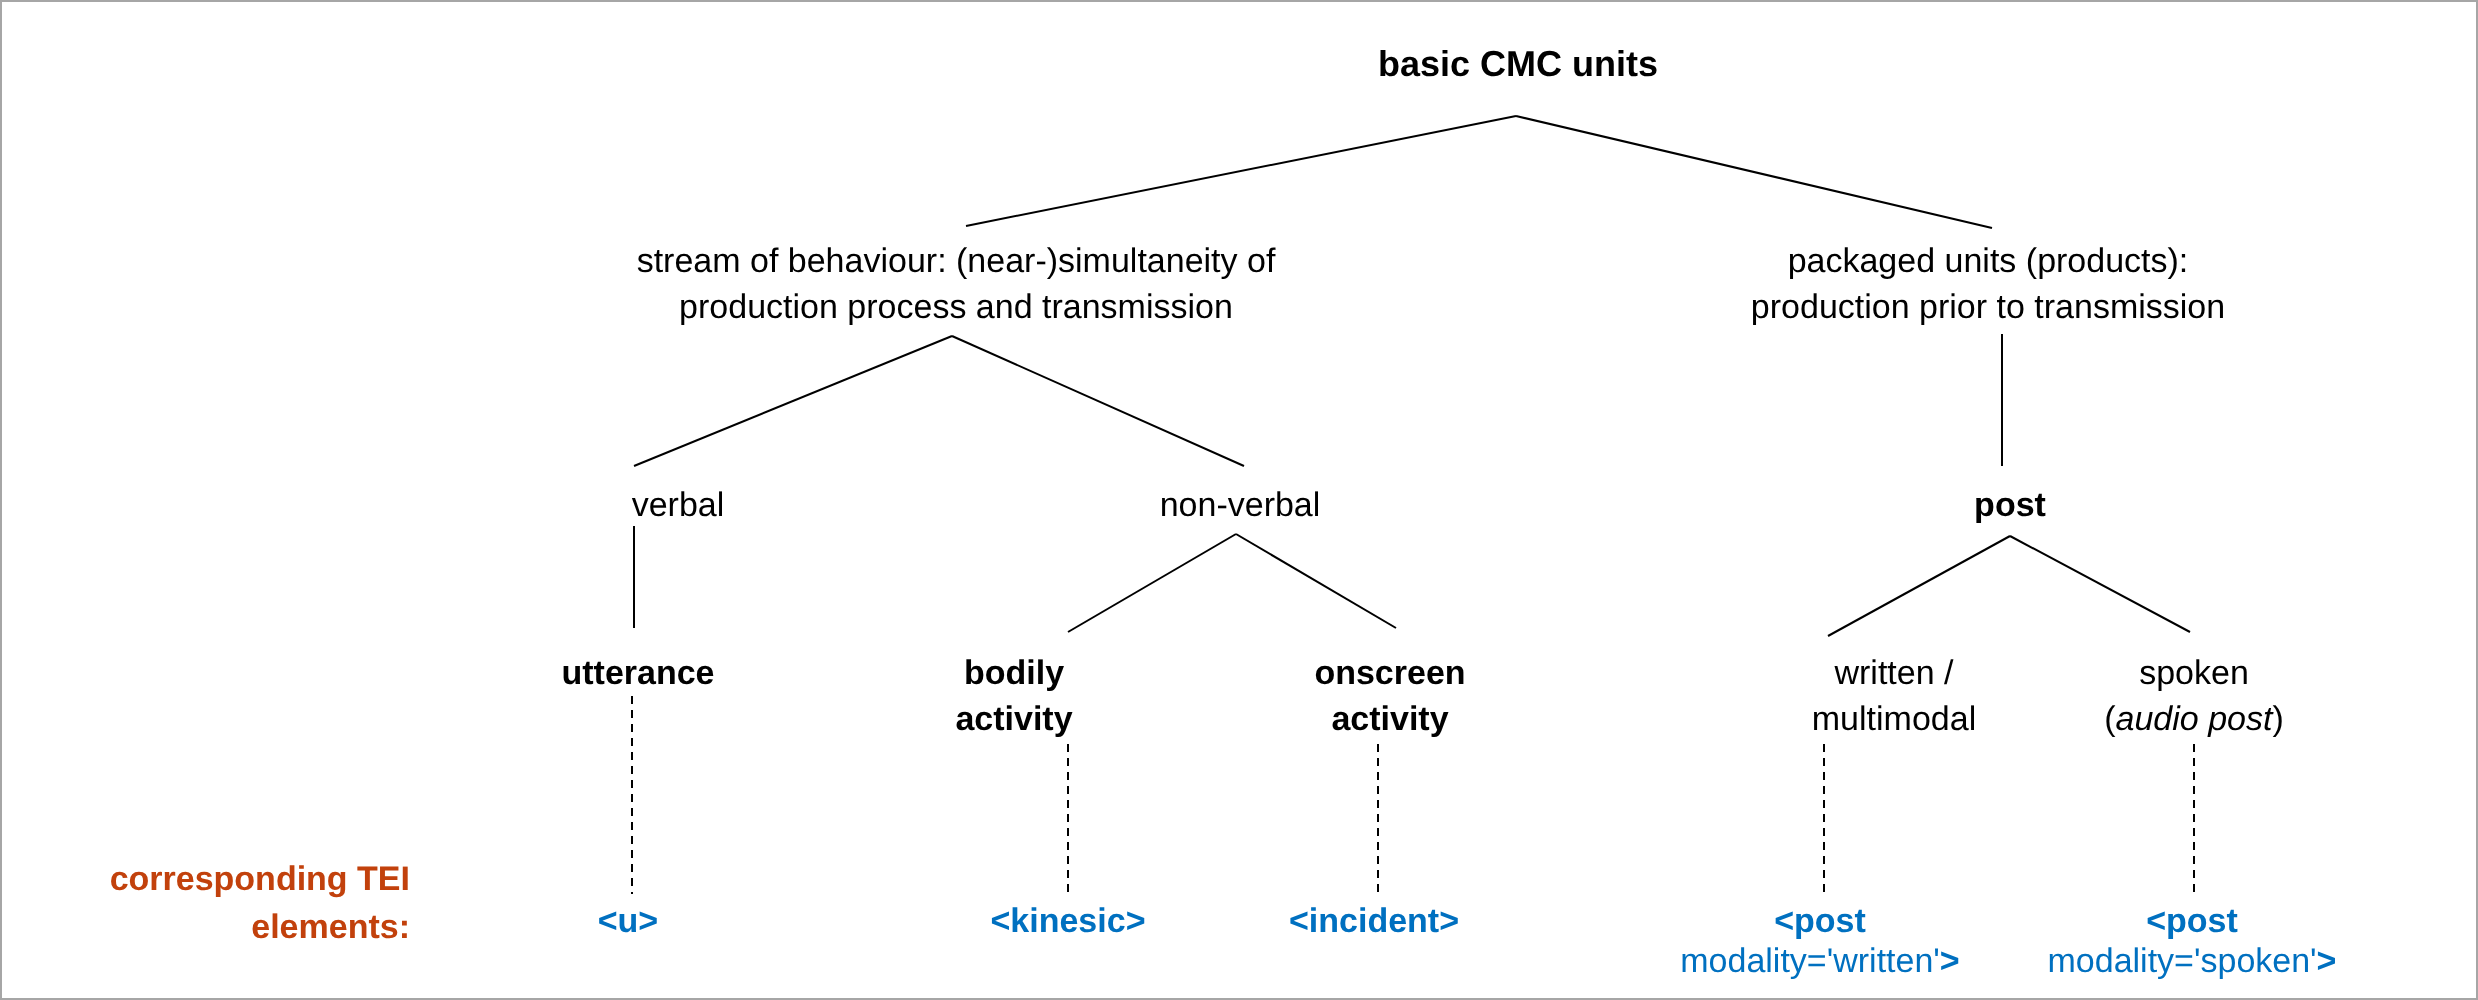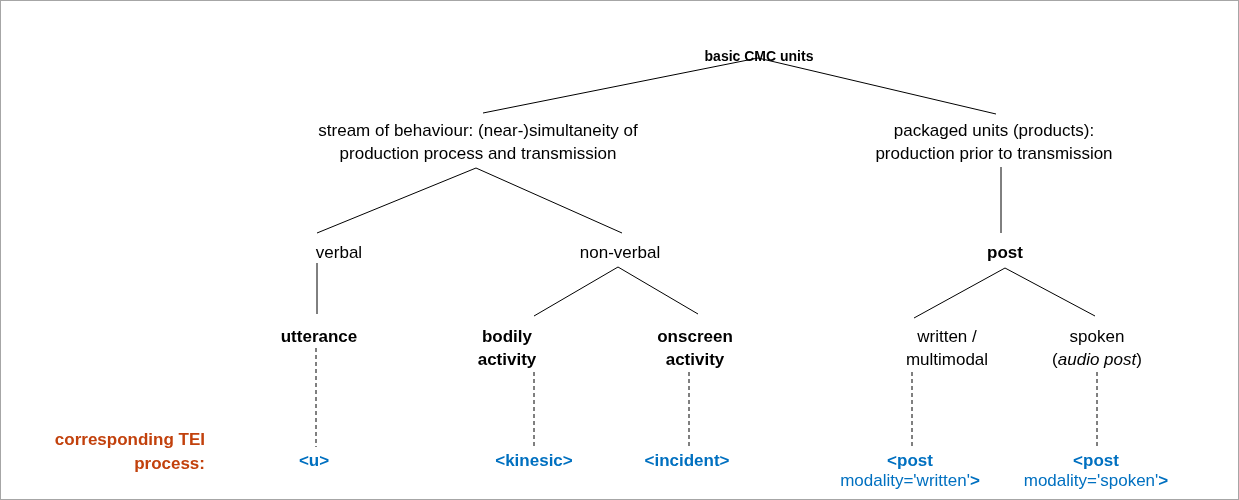--- a/index.html
+++ b/index.html
@@ -25,21 +25,21 @@
 
   .node {
     position: absolute;
     transform: translateX(-50%);
     text-align: center;
     font-size: 17px;
     line-height: 23px;
     white-space: nowrap;
   }
   .bold { font-weight: bold; }
-  .title { font-size: 14px; margin-top: 24px; }
+  .title { font-size: 18px; }
   .ital { font-style: italic; }
 
   .tei-caption {
     position: absolute;
     left: 38px;
     top: 427px;
     width: 166px;
     text-align: right;
     font-size: 17px;
     line-height: 24px;
@@ -119,21 +119,21 @@
     <div>multimodal</div>
   </div>
 
   <div class="node" style="left:1096px; top:324px;">
     <div>spoken</div>
     <div><span>(</span><span class="ital">audio post</span><span>)</span></div>
   </div>
 
   <div class="tei-caption">
     <div>corresponding TEI</div>
-    <div>process:</div>
+    <div>elements:</div>
   </div>
 
   <div class="tei-tag" style="left:313px;">&lt;u&gt;</div>
 
   <div class="tei-tag" style="left:533px;">&lt;kinesic&gt;</div>
 
   <div class="tei-tag" style="left:686px;">&lt;incident&gt;</div>
 
   <div class="tei-tag" style="left:909px;">
     <div>&lt;post</div>

